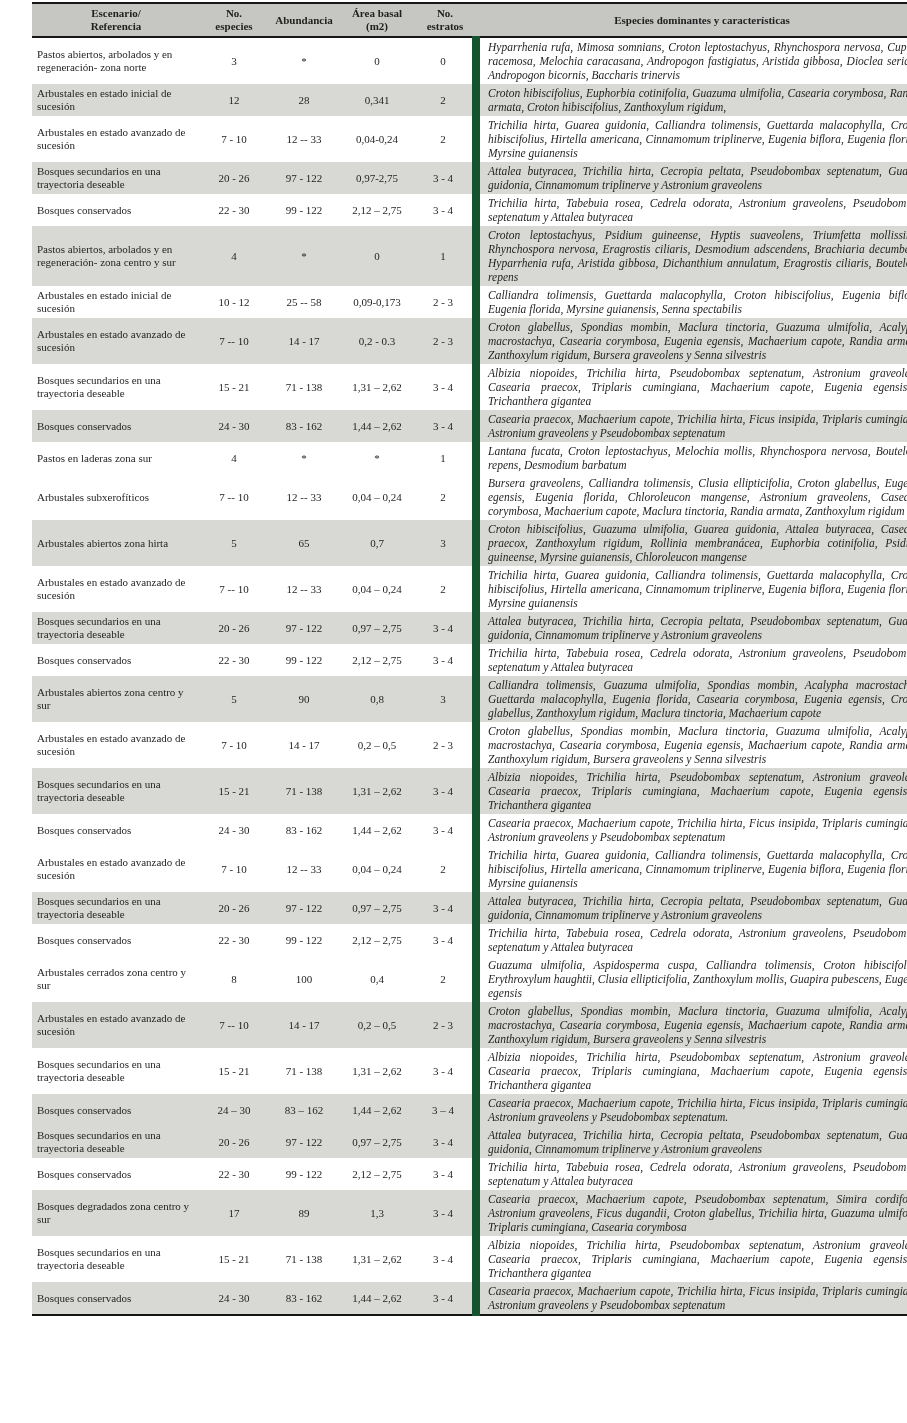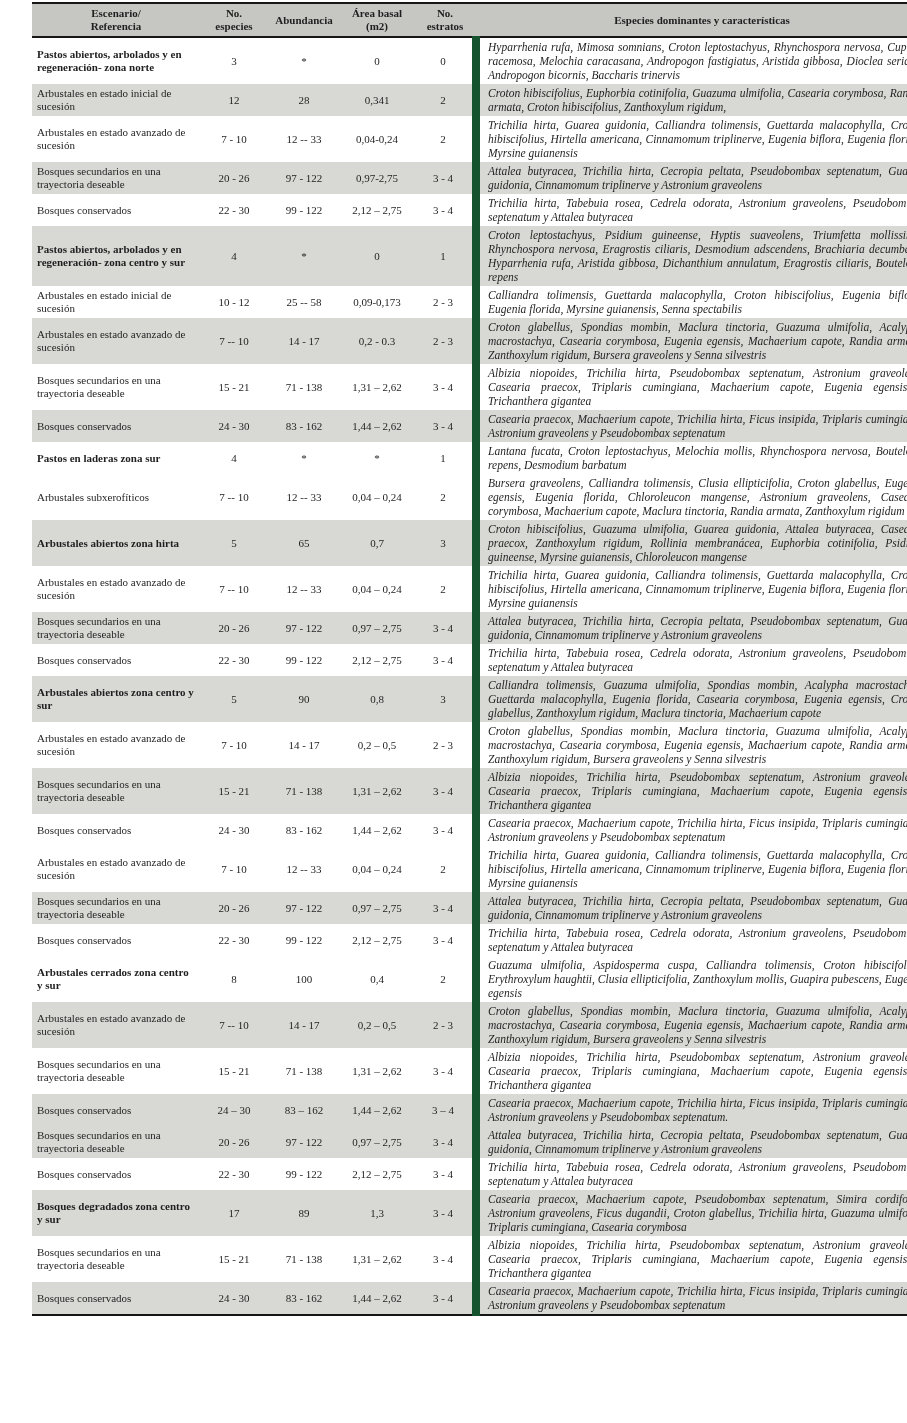--- a/index.html
+++ b/index.html
@@ -47,21 +47,21 @@
     padding: 2px 3px;
     background: #ffffff;
   }
   tbody tr.shaded td { background: #d8d8d5; }
   tbody tr:last-child td { border-bottom: 2px solid #161616; }
 
   td.cell-scenario {
     padding-left: 5px;
     padding-right: 6px;
   }
-  tr.section td.cell-scenario { font-weight: bold; }
+  tr.section td.cell-scenario { font-weight: normal; }
   td.num { text-align: center; }
   td.species {
     font-style: italic;
     text-align: justify;
     font-size: 11.5px;
     line-height: 14px;
     padding: 2px 5px 2px 8px;
     border-left: 8px solid #14532d;
   }
 </style>

